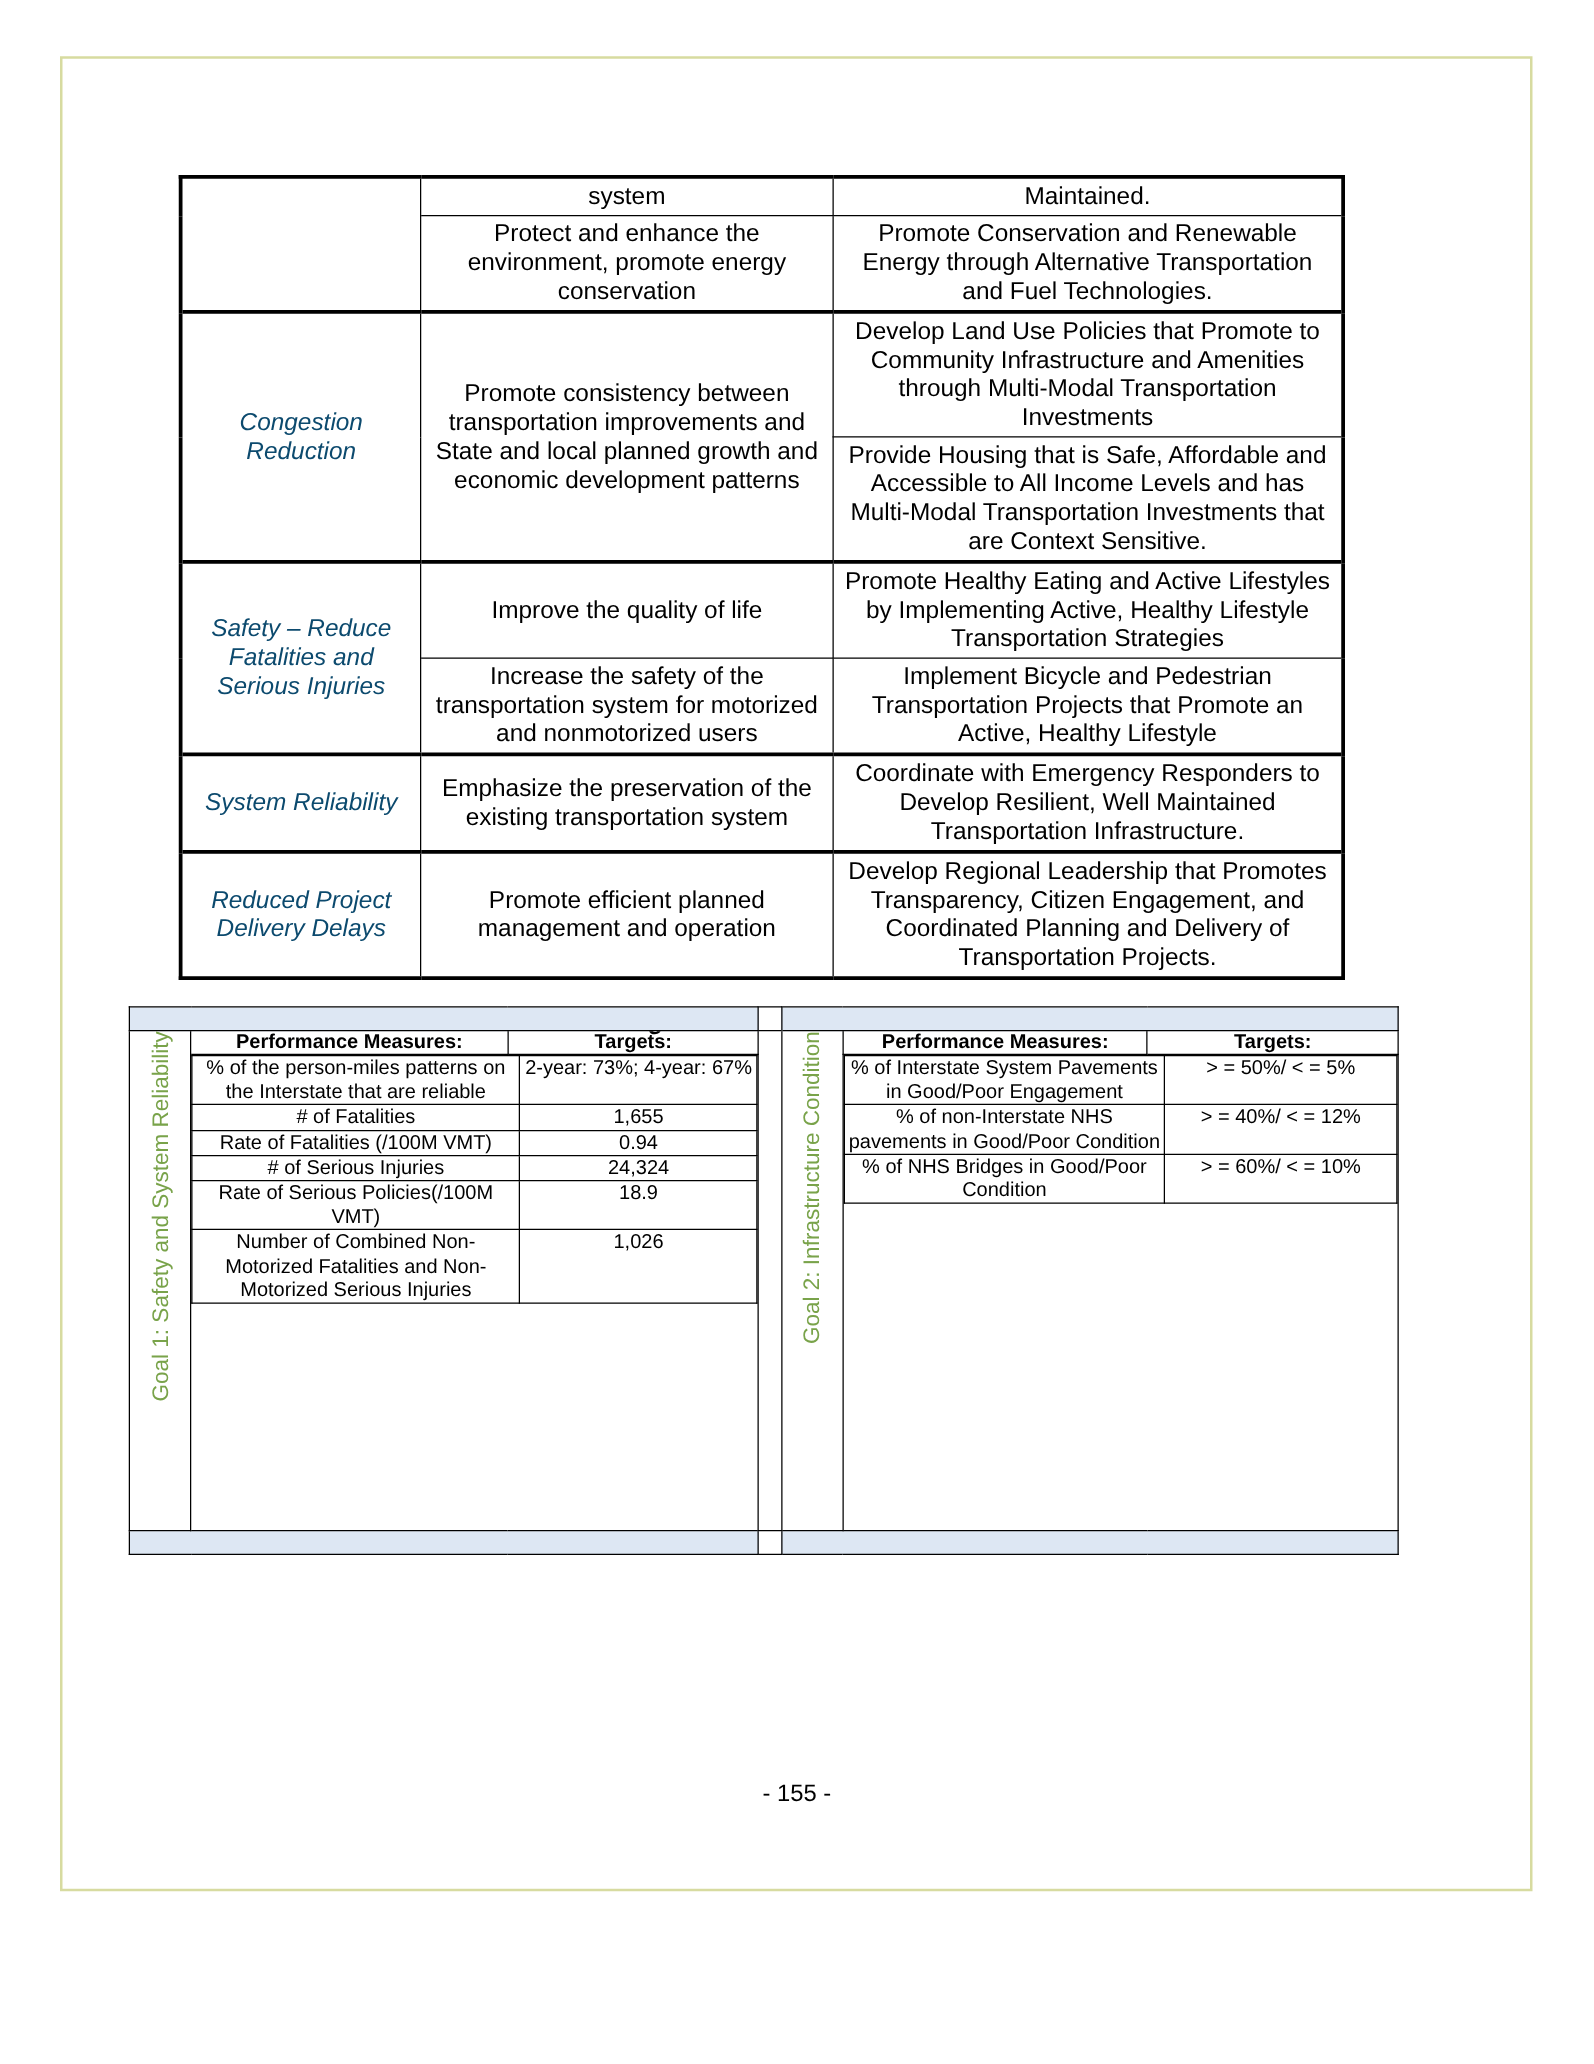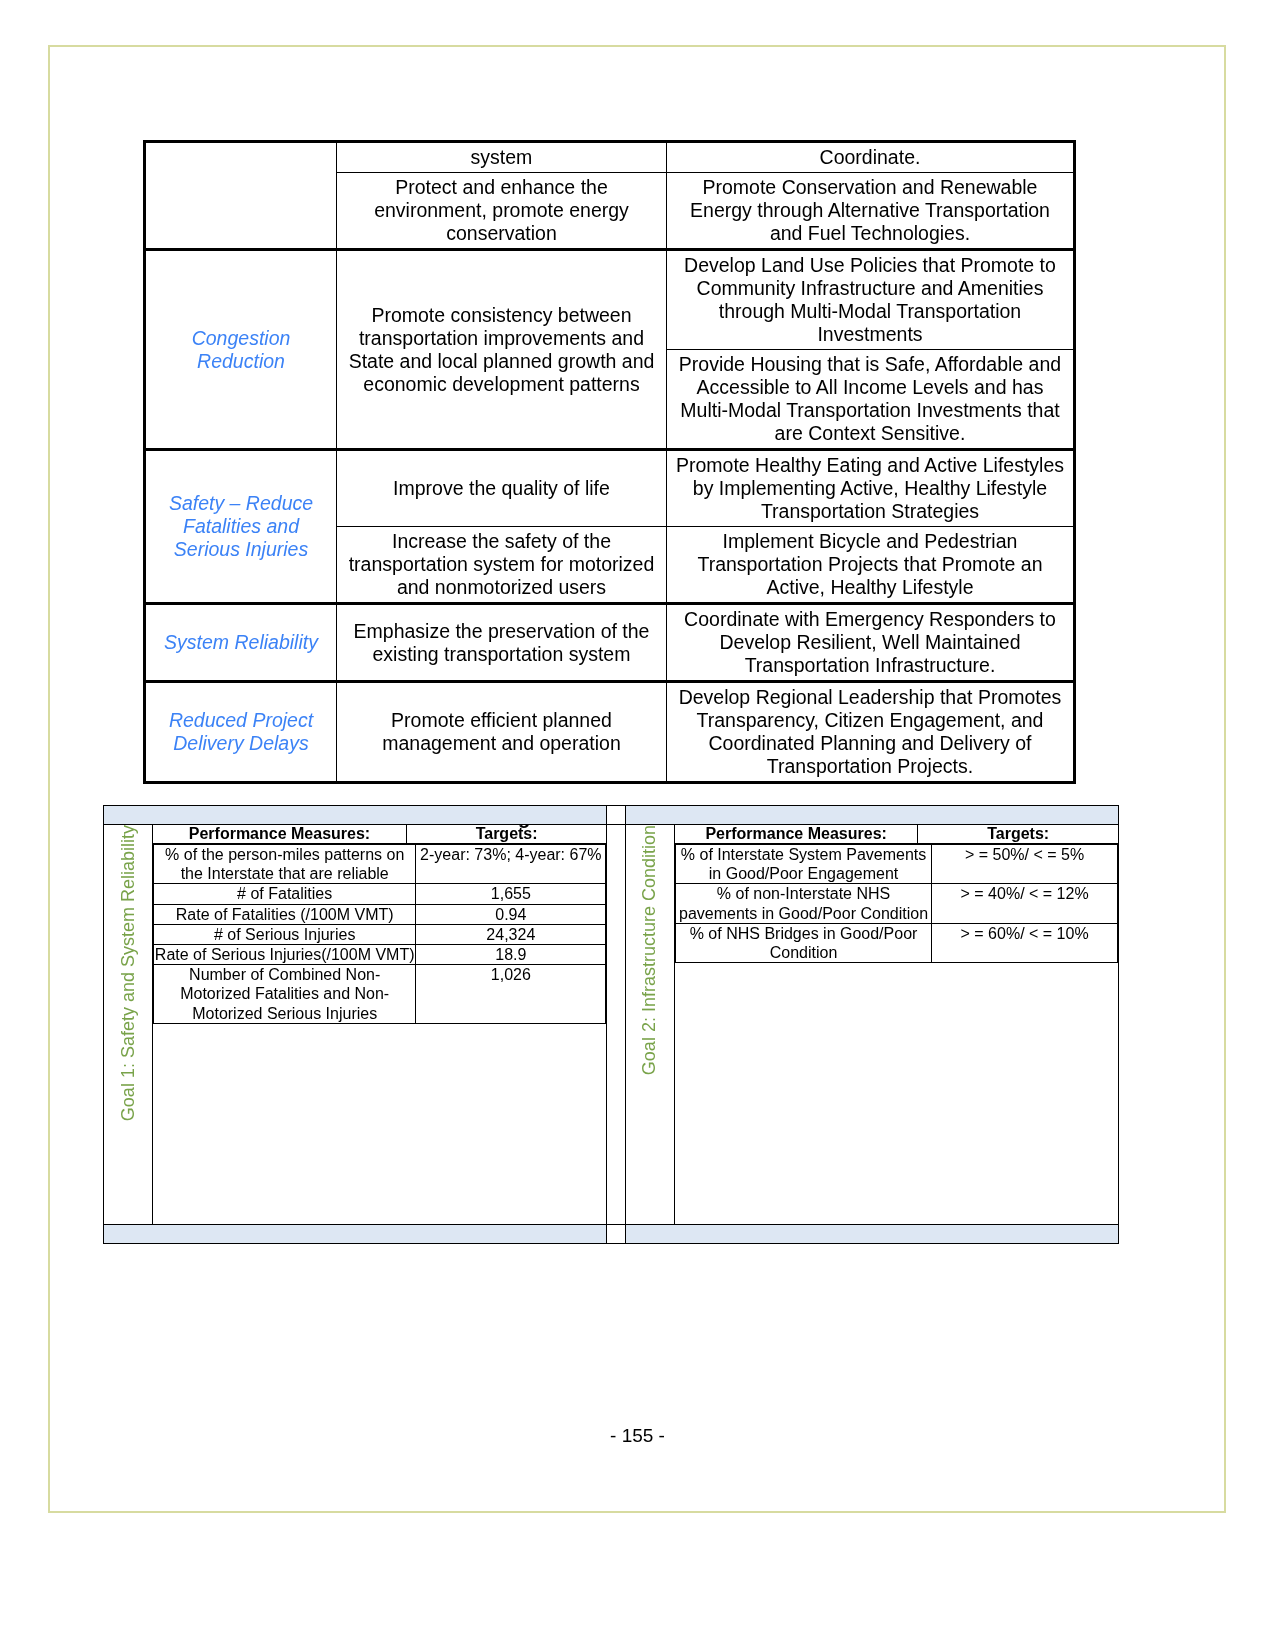--- a/index.html
+++ b/index.html
@@ -39,21 +39,21 @@
   table.goals td {
     border: 1px solid #000;
     vertical-align: middle;
     text-align: center;
     font-size: 19.5px;
     line-height: 1.18;
     padding: 3px 7px;
   }
   table.goals td.goal {
     font-style: italic;
-    color: #3b82f6;
+    color: #0c4a6e;
     font-size: 19.5px;
   }
   table.goals tr.thickrow > td {
     border-top: 3px solid #000;
   }
   table.goals td.thick-left { border-left: 3px solid #000; }
   table.goals td.thick-right { border-right: 3px solid #000; }
   table.goals tr.first > td { border-top: 3px solid #000; }
   table.goals tr.last > td { border-bottom: 3px solid #000; }
 
@@ -157,21 +157,21 @@
   <table class="goals">
     <colgroup>
       <col class="col-a">
         <col class="col-b">
         <col class="col-c">
     </colgroup>
     <tbody>
       <tr class="first">
         <td class="thick-left goal" rowspan="2"></td>
         <td>system</td>
-        <td class="thick-right">Coordinate.</td>
+        <td class="thick-right">Maintained.</td>
       </tr>
       <tr>
         <td>Protect and enhance the environment, promote energy conservation</td>
         <td class="thick-right">Promote Conservation and Renewable Energy through Alternative Transportation and Fuel Technologies.</td>
       </tr>
 
       <tr class="thickrow">
         <td class="thick-left goal" rowspan="2">Congestion Reduction</td>
         <td rowspan="2">Promote consistency between transportation improvements and State and local planned growth and economic development patterns</td>
         <td class="thick-right">Develop Land Use Policies that Promote to Community Infrastructure and Amenities through Multi-Modal Transportation Investments</td>
@@ -253,21 +253,21 @@
               </tr>
               <tr>
                 <td class="measure-col">Rate of Fatalities (/100M VMT)</td>
                 <td class="target-col">0.94</td>
               </tr>
               <tr>
                 <td class="measure-col"># of Serious Injuries</td>
                 <td class="target-col">24,324</td>
               </tr>
               <tr>
-                <td class="measure-col">Rate of Serious Injuries(/100M VMT)</td>
+                <td class="measure-col">Rate of Serious Policies(/100M VMT)</td>
                 <td class="target-col">18.9</td>
               </tr>
               <tr>
                 <td class="measure-col">Number of Combined Non-Motorized Fatalities and Non-Motorized Serious Injuries</td>
                 <td class="target-col">1,026</td>
               </tr>
             </tbody>
           </table>
         </td>
 

